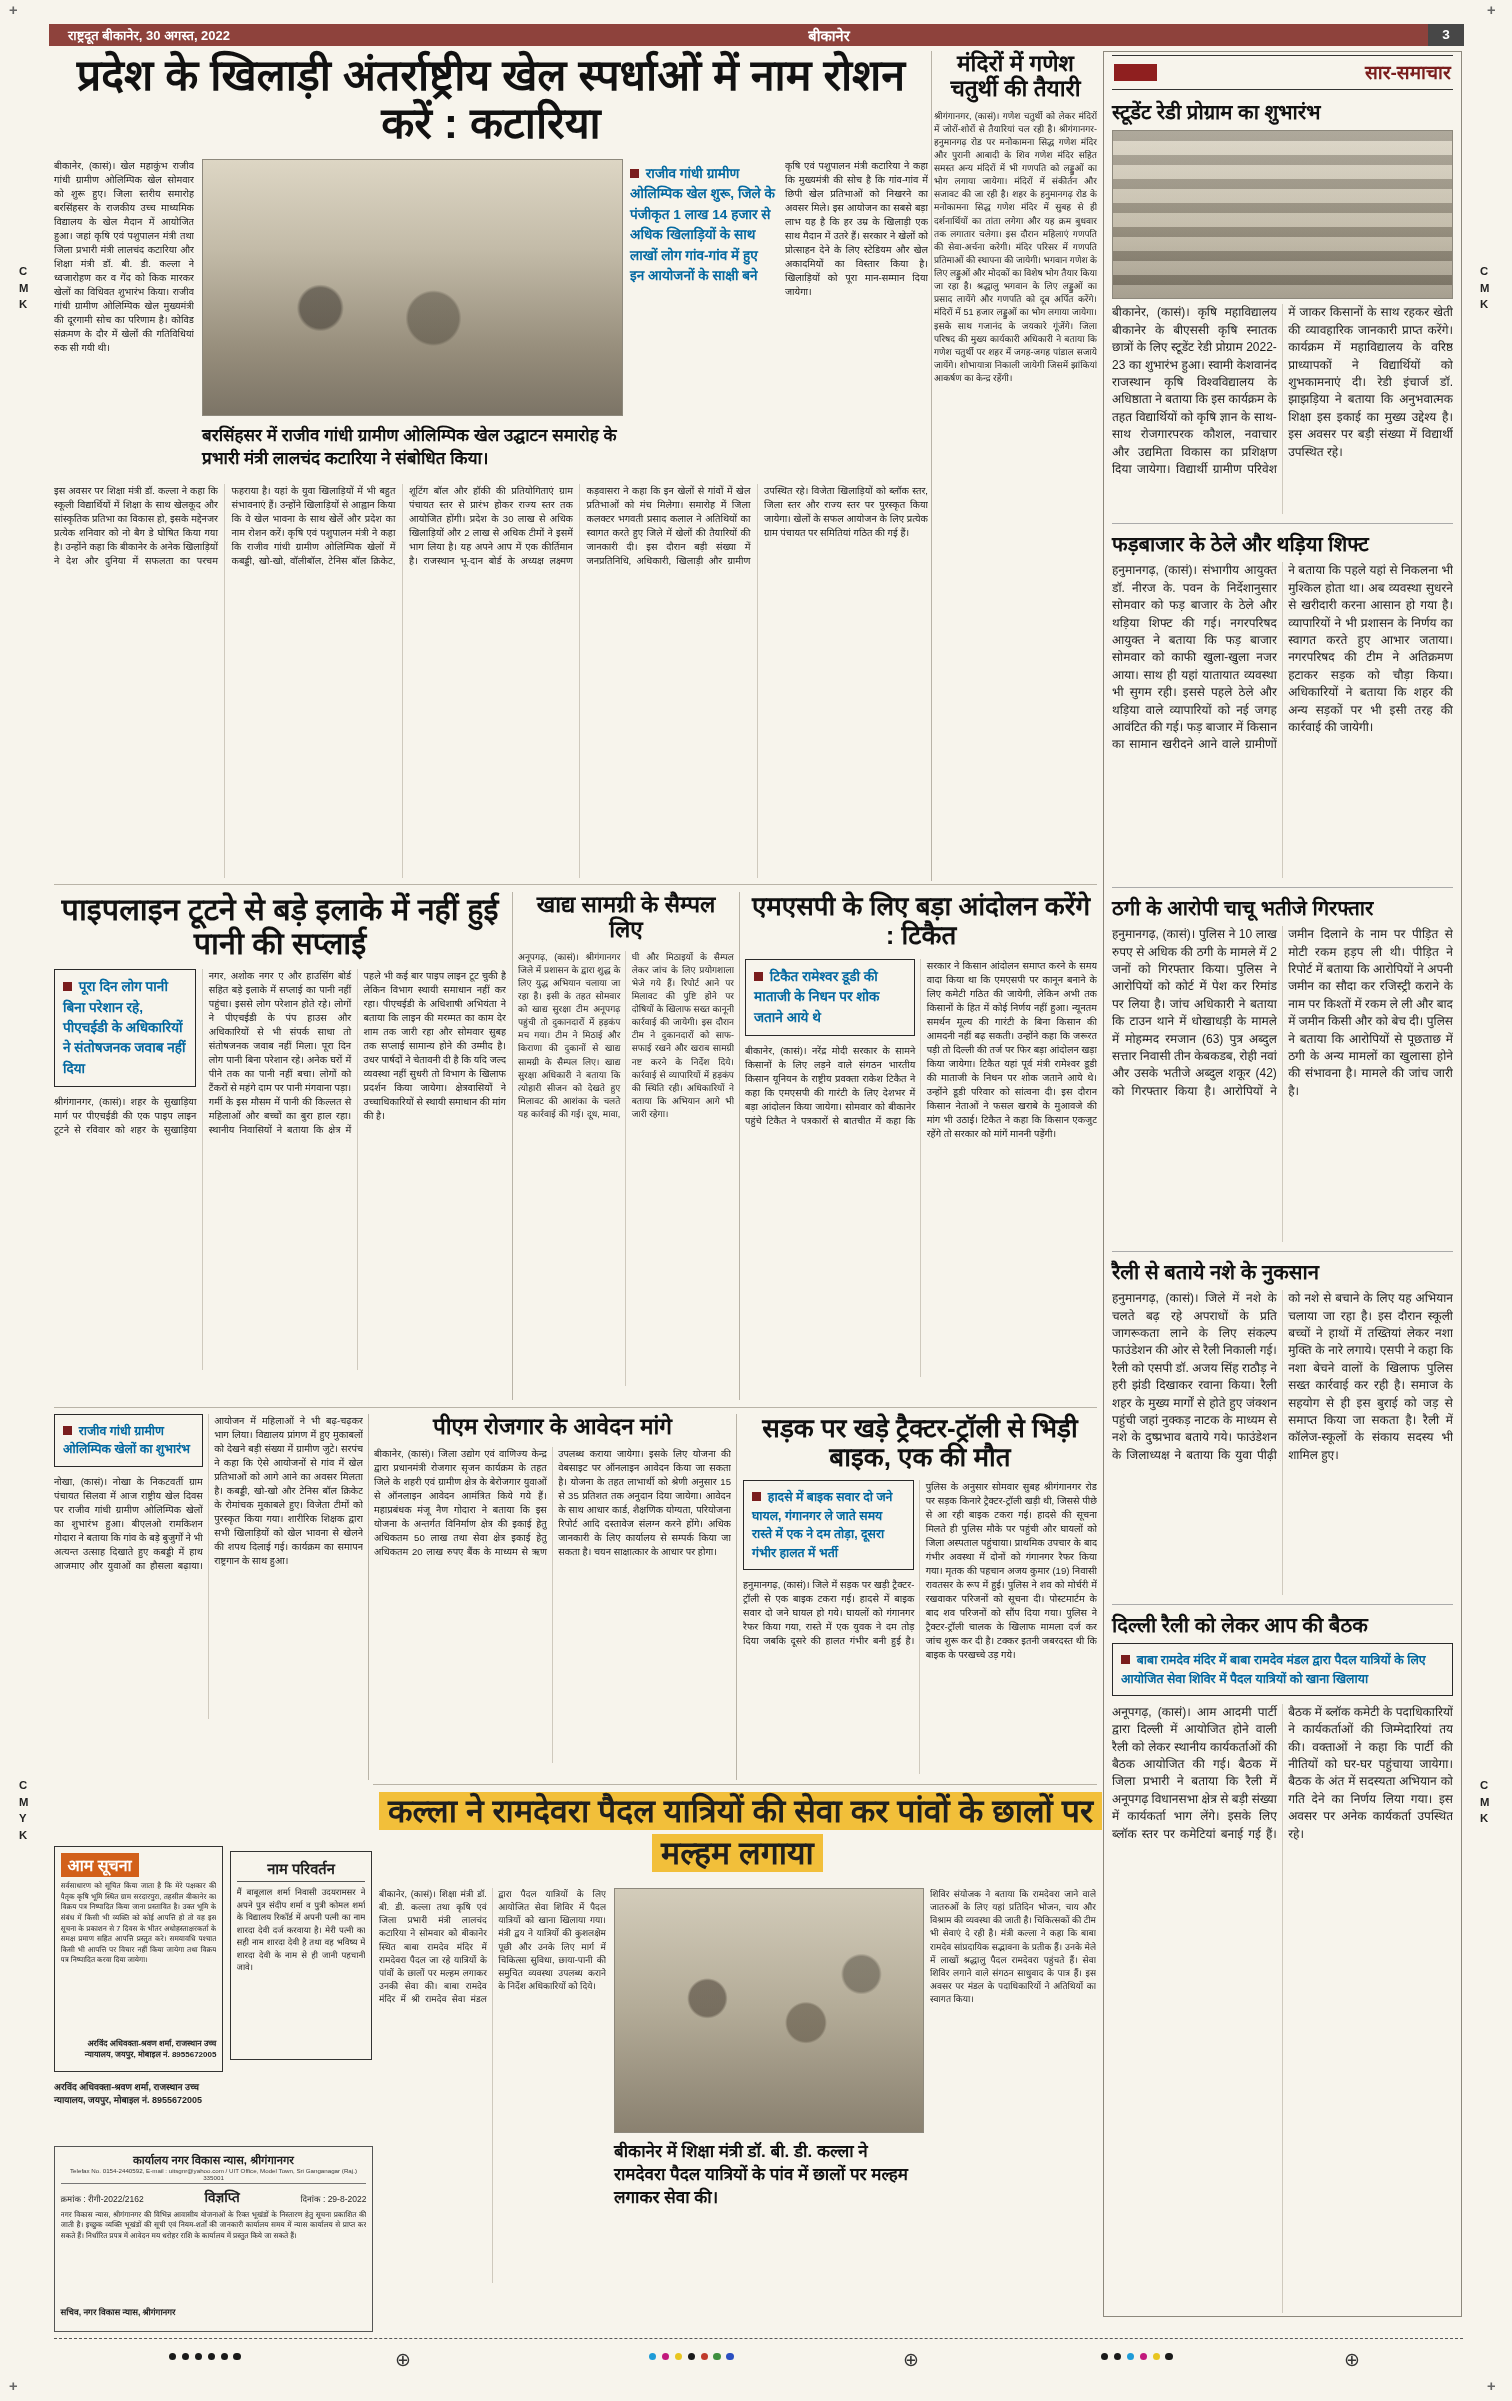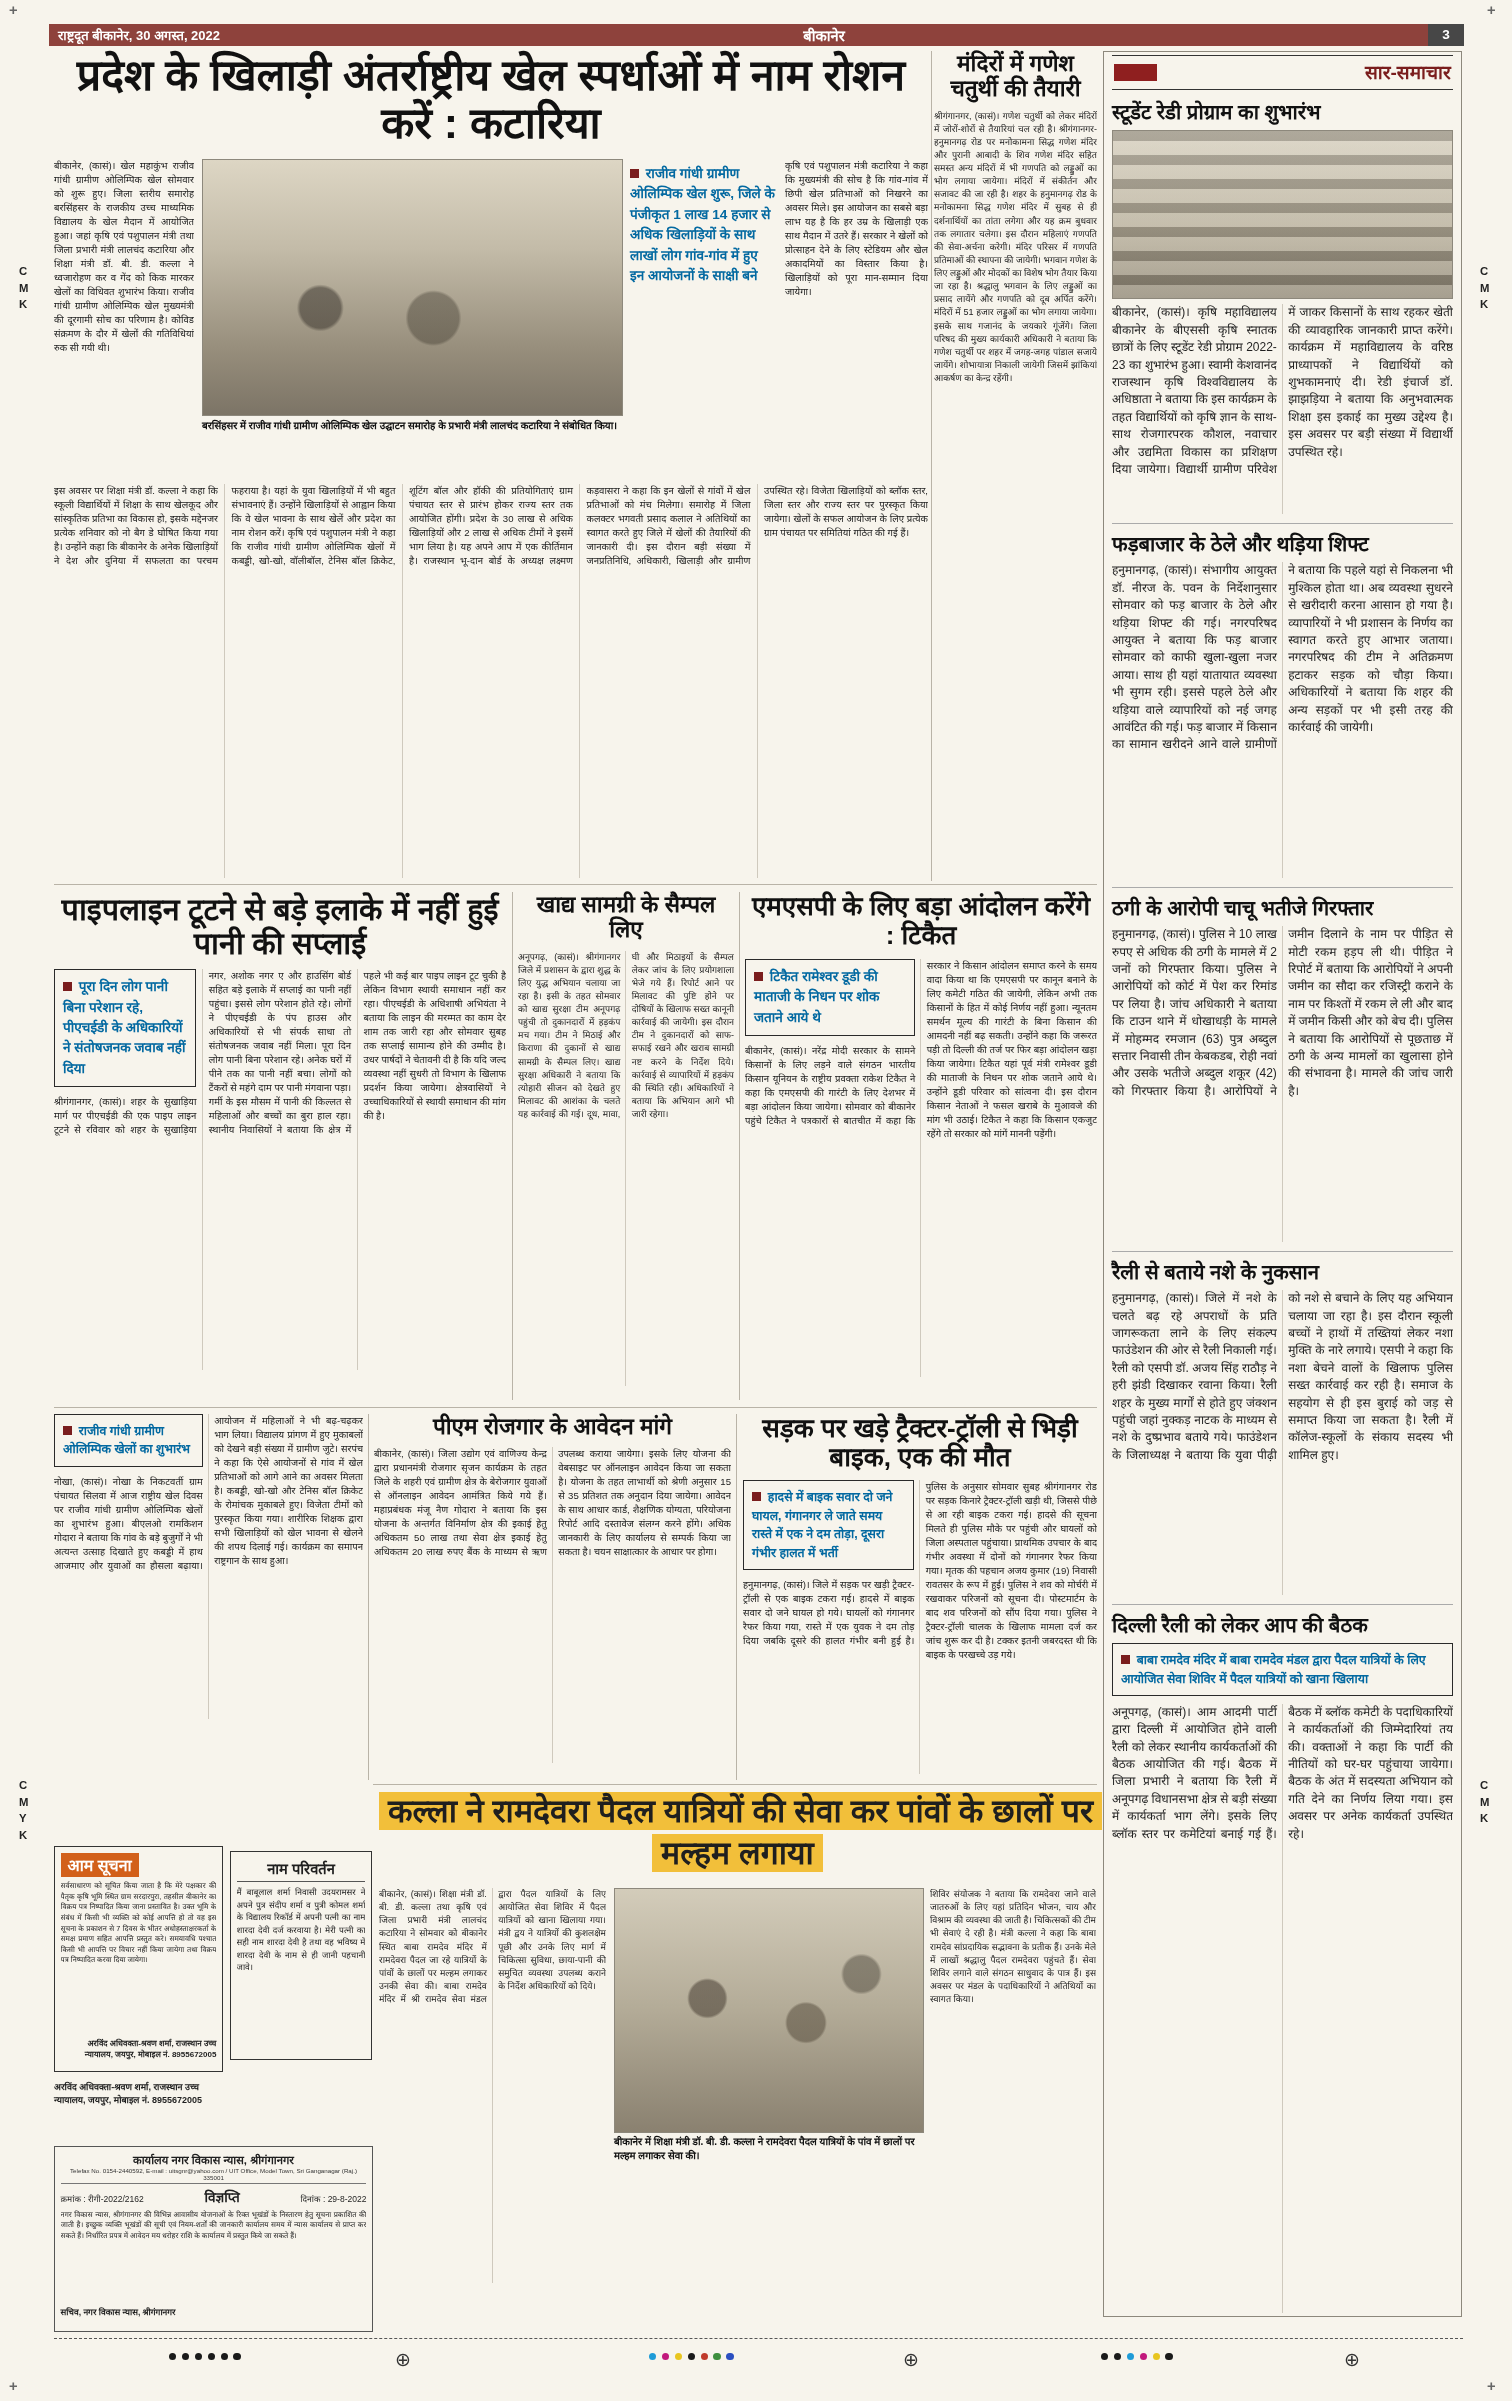--- a/index.html
+++ b/index.html
@@ -12,35 +12,35 @@
   .cmyk{position:absolute;display:flex;flex-direction:column;gap:4.5px;font-size:11.3px;font-weight:bold;color:#222;}
   .regmark{position:absolute;font-size:19px;color:#333;}
   .dots{position:absolute;display:flex;gap:5.6px;align-items:center;}
   .dot{width:7.3px;height:7.3px;border-radius:50%;display:inline-block;}
   .dk{background:#1a1a1a}.dc{background:#1f9bd7}.dm{background:#c2187c}.dy{background:#e8c51f}
   .dr{background:#c03a2b}.dg{background:#3e8f3e}.db{background:#2b4fc0}
 
   
   #masthead{left:49px;top:24px;width:1415px;height:21.5px;background:#8e423c;color:#fff;
             display:flex;align-items:center;}
-  #masthead .m-left{font-size:13px;font-weight:bold;padding-left:9px;}
+  #masthead .m-left{font-size:13px;font-weight:bold;padding-left:19px;}
   #masthead .m-city{font-size:14.7px;font-weight:bold;flex:1;text-align:center;}
   #masthead .m-page{width:36px;height:21.5px;background:#474747;color:#fff;font-size:13.6px;font-weight:bold;
                     display:flex;align-items:center;justify-content:center;}
 
   
   .hl{font-weight:bold;color:#111;text-align:center;line-height:1.12;}
   .body-text{font-size:9.6px;line-height:1.46;text-align:justify;color:#222;overflow:hidden;}
   .cols2{column-count:2;column-gap:11.3px;column-rule:0.6px solid #cfc9bd;}
   .cols3{column-count:3;column-gap:12.4px;column-rule:0.6px solid #cfc9bd;}
   .cols5{column-count:5;column-gap:13.6px;column-rule:0.6px solid #cfc9bd;}
   .pullbox{font-size:13.6px;font-weight:bold;line-height:1.5;color:#0369a1;text-align:left;}
   .pullbox.bordered{border:1.1px solid #2a2a2a;padding:6.8px 8px;margin-bottom:8px;break-inside:avoid;}
   .sq{display:inline-block;width:9px;height:9px;background:#7a1d1d;margin-right:6.8px;}
-  .caption{font-size:10px;font-weight:bold;line-height:1.35;color:#111;text-align:left;padding-top:2px;}
+  .caption{font-size:17px;font-weight:bold;line-height:1.35;color:#111;text-align:left;padding-top:8px;}
   .photo{border:0.6px solid #8d887c;}
   .rule-v{position:absolute;border-left:0.6px solid #b9b3a7;}
   .rule-h{position:absolute;border-top:0.6px solid #b9b3a7;}
 
   
   #lead{left:54px;top:51px;width:874px;height:830px;}
   #lead-headline{position:absolute;left:0;top:0;width:100%;font-size:43px;}
   #lead-col1{position:absolute;left:0;top:108px;width:140px;height:317px;}
   #lead-photo{position:absolute;left:148px;top:108px;width:419px;height:255px;
     background:

